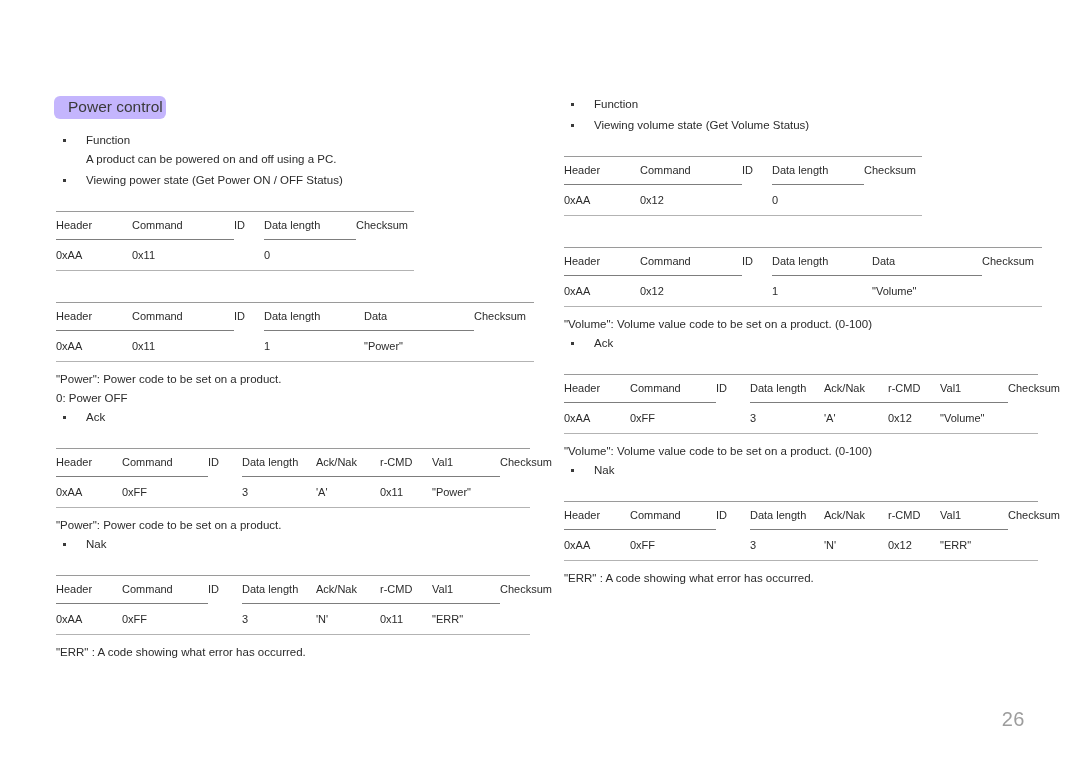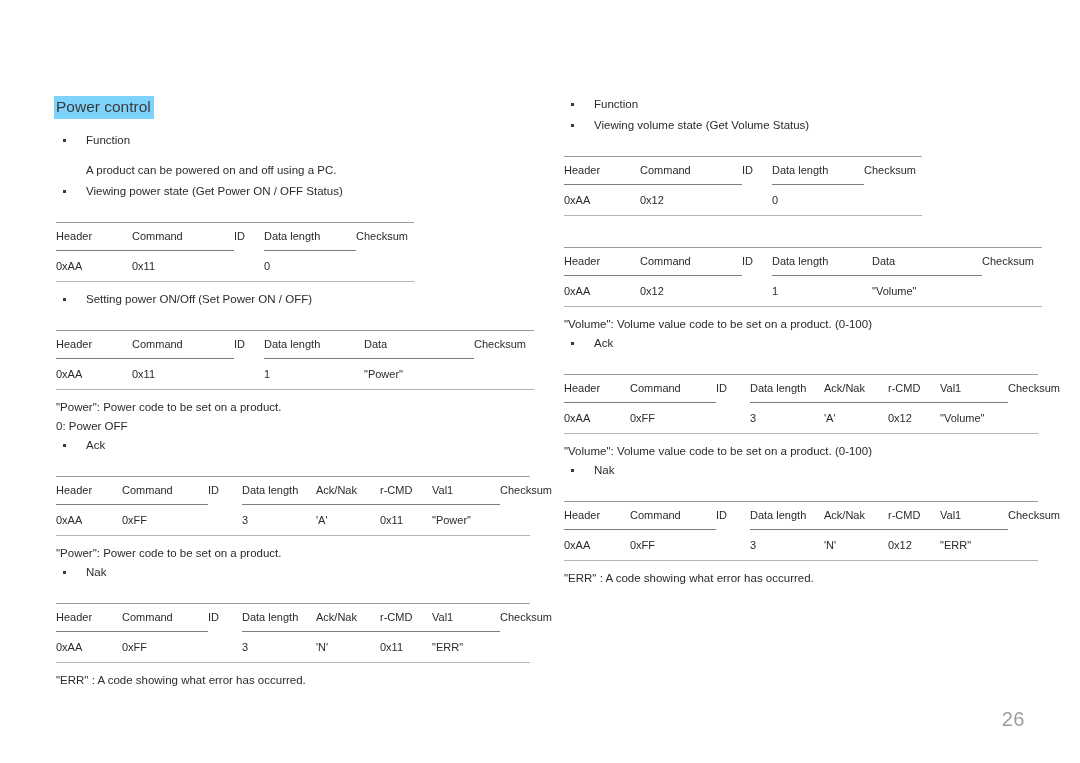--- a/index.html
+++ b/index.html
@@ -38,23 +38,24 @@
   
   .section-heading {
     font-size: 15.5px;
     line-height: 20px;
     font-weight: 400;
     color: #3a3a3a;
     margin: 0 0 13px 0;
     display: block;
   }
   .section-heading .hl {
-    background: #7dd3fc;
-    padding: 1px 3px 2px 2px;
+    background: #c4b5fd;
+    padding: 1px 3px 2px 14px;
     display: inline-block;
+    border-radius: 6px;
   }
 
   
   .bullet {
     position: relative;
     padding-left: 32px;
     font-size: 11.5px;
     line-height: 17px;
     margin: 0 0 4px 0;
     color: #2b2b2b;
@@ -63,21 +64,21 @@
     content: "";
     position: absolute;
     left: 9px;
     top: 7px;
     width: 2.5px;
     height: 2.5px;
     background: #3a3a3a;
   }
   .bullet .sub {
     display: block;
-    margin-top: 13px;
+    margin-top: 2px;
   }
 
   
   .note {
     font-size: 11.5px;
     line-height: 17px;
     margin: 0 0 2px 0;
     padding-left: 2px;
     color: #2b2b2b;
   }
@@ -174,23 +175,20 @@
           <td></td>
         </tr>
         <tr class="frow">
               <td colspan="5"></td>
             </tr>
       </tbody>
         </table>
 
       <div class="spacer-sm"></div>
 
-      <div class="bullet">
-        <span>Setting power ON/Off (Set Power ON / OFF)</span>
-      </div>
 
       <table class="ptable" style="width:374px">
         <colgroup>
           <col style="width:76px">
             <col style="width:102px">
             <col style="width:30px">
           <col style="width:100px">
             <col style="width:110px">
             <col style="width:60px">
         </colgroup>

